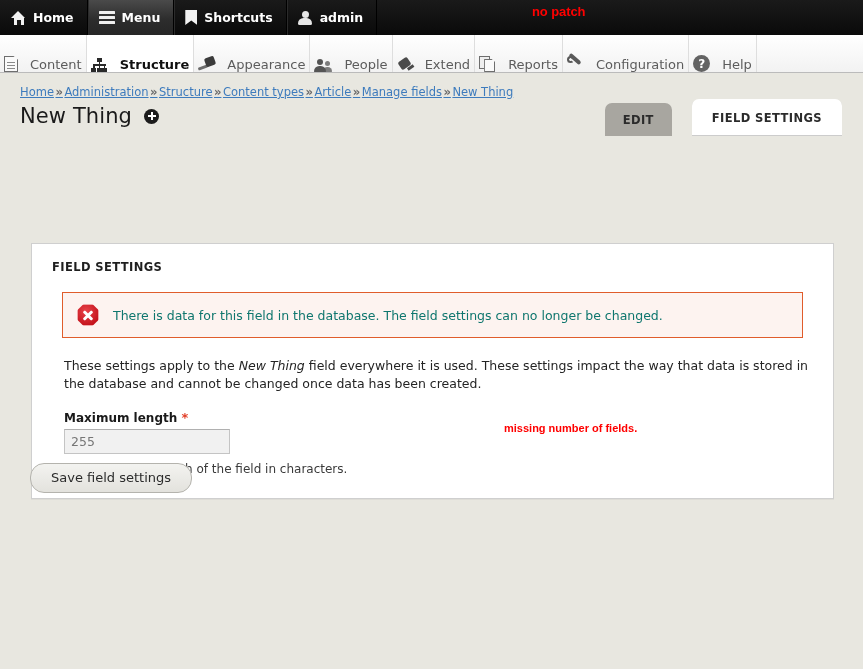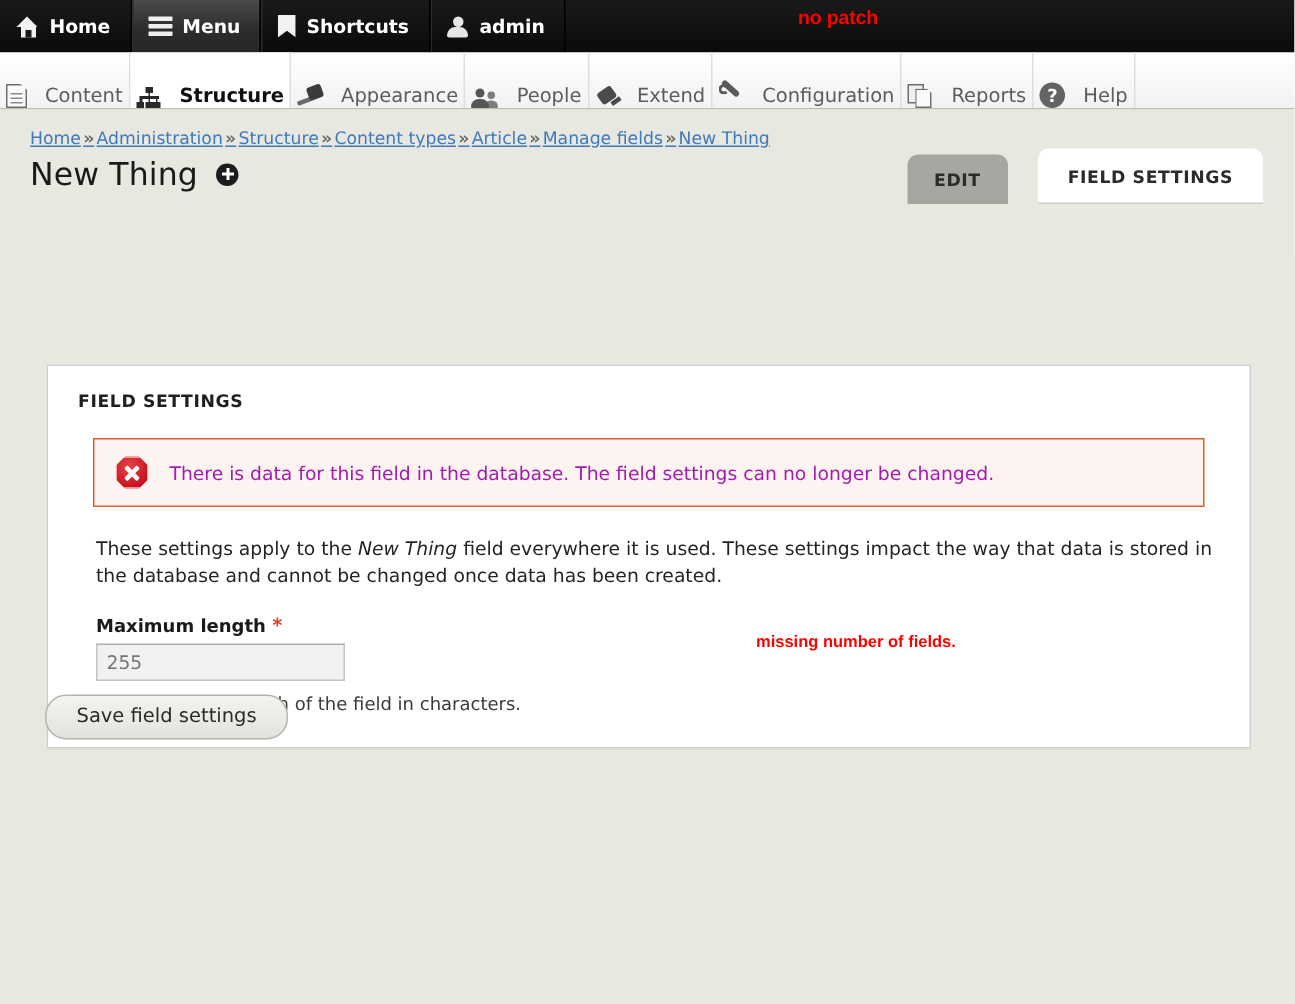--- a/index.html
+++ b/index.html
@@ -284,21 +284,21 @@
     clip-path: polygon(30% 0, 70% 0, 100% 30%, 100% 70%, 70% 100%, 30% 100%, 0 70%, 0 30%);
   }
   .err-octagon::before, .err-octagon::after {
     content: ""; position: absolute; left: 3.5px; top: 8.5px;
     width: 12px; height: 3px; background: #ffffff; border-radius: 1px;
   }
   .err-octagon::before { transform: rotate(45deg); }
   .err-octagon::after  { transform: rotate(-45deg); }
   .msg-error-text {
     font-size: 12.5px;
-    color: #a21caf;
+    color: #0f766e;
   }
 
   .desc {
     font-size: 12.5px;
     color: #242424;
     line-height: 1.42;
     margin: 0 0 17px 14px;
     max-width: 762px;
   }
   .desc em { font-style: italic; }
@@ -438,33 +438,33 @@
 
   <a class="am-item">
     <span class="ic-extend">
       <span class="plugbody"></span>
         <span class="prong"></span>
     </span>
     <span>Extend</span>
   </a>
 
   <a class="am-item">
+    <span class="ic-reports">
+      <span class="p1"></span>
+        <span class="p2"></span>
+    </span>
+    <span>Reports</span>
+  </a>
+
+  <a class="am-item">
     <span class="ic-config">
       <span class="wr"></span>
         <span class="wr2"></span>
     </span>
     <span>Configuration</span>
-  </a>
-
-  <a class="am-item">
-    <span class="ic-reports">
-      <span class="p1"></span>
-        <span class="p2"></span>
-    </span>
-    <span>Reports</span>
   </a>
 
   <a class="am-item">
     <span class="ic-help">?</span>
     <span>Help</span>
   </a>
 
 </div>
 
 <div class="page">

